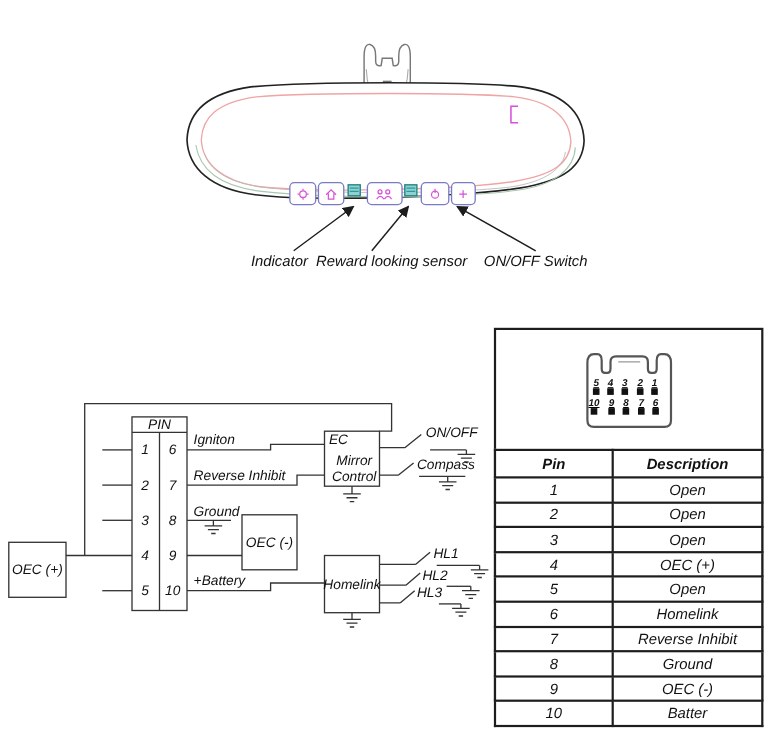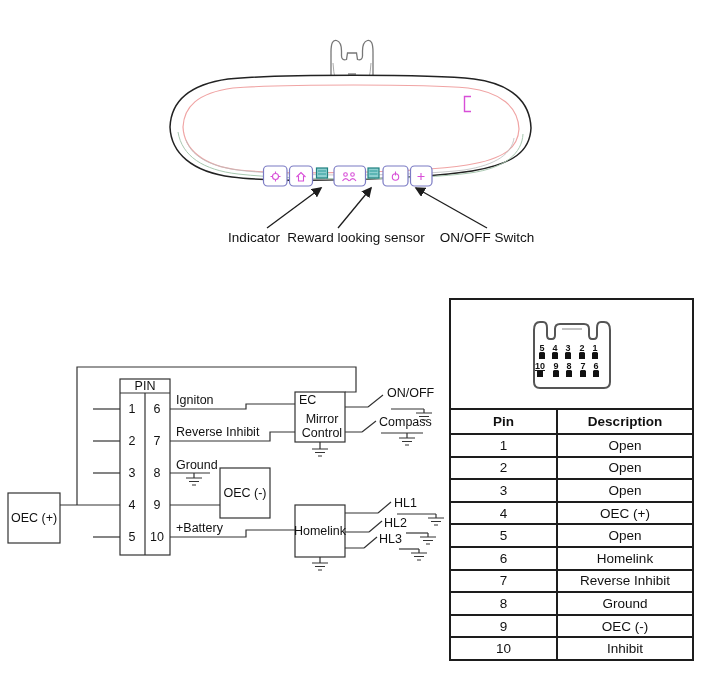--- a/index.html
+++ b/index.html
@@ -1,17 +1,17 @@
 <!DOCTYPE html>
 <html><head>
 <meta charset="utf-8">
 <style>
   html,body{margin:0;padding:0;background:#fff;}
   .stage{position:relative;width:703px;height:679px;background:#fff;overflow:hidden;
-         font-family:"Liberation Sans",sans-serif;}
+         font-family:"Liberation Sans",sans-serif;font-style:italic;}
   svg{position:absolute;left:0;}
   svg text{font-family:"Liberation Sans",sans-serif;fill:#111;}
   .mirror-label{font-size:13.5px;}
   .wire-label{font-size:12.5px;}
   .pin-num{font-size:12.5px;}
   .panel{position:absolute;left:449px;top:298px;width:245px;height:339px;
          border:2px solid #1d1d1d;box-sizing:border-box;background:#fff;}
   .connector-wrap{position:absolute;left:0;right:0;top:18px;text-align:center;}
   .pin-table{position:absolute;left:-2px;top:108px;width:245px;border-collapse:collapse;
              table-layout:fixed;background:#fff;}
@@ -263,19 +263,19 @@
     <td>Ground</td>
   </tr>
 
   <tr>
     <td>9</td>
     <td>OEC (-)</td>
   </tr>
 
   <tr>
     <td>10</td>
-    <td>Inhibit</td>
+    <td>Batter</td>
   </tr>
 </tbody>
     </table>
   </div>
 
 </div>
 
 </body></html>

